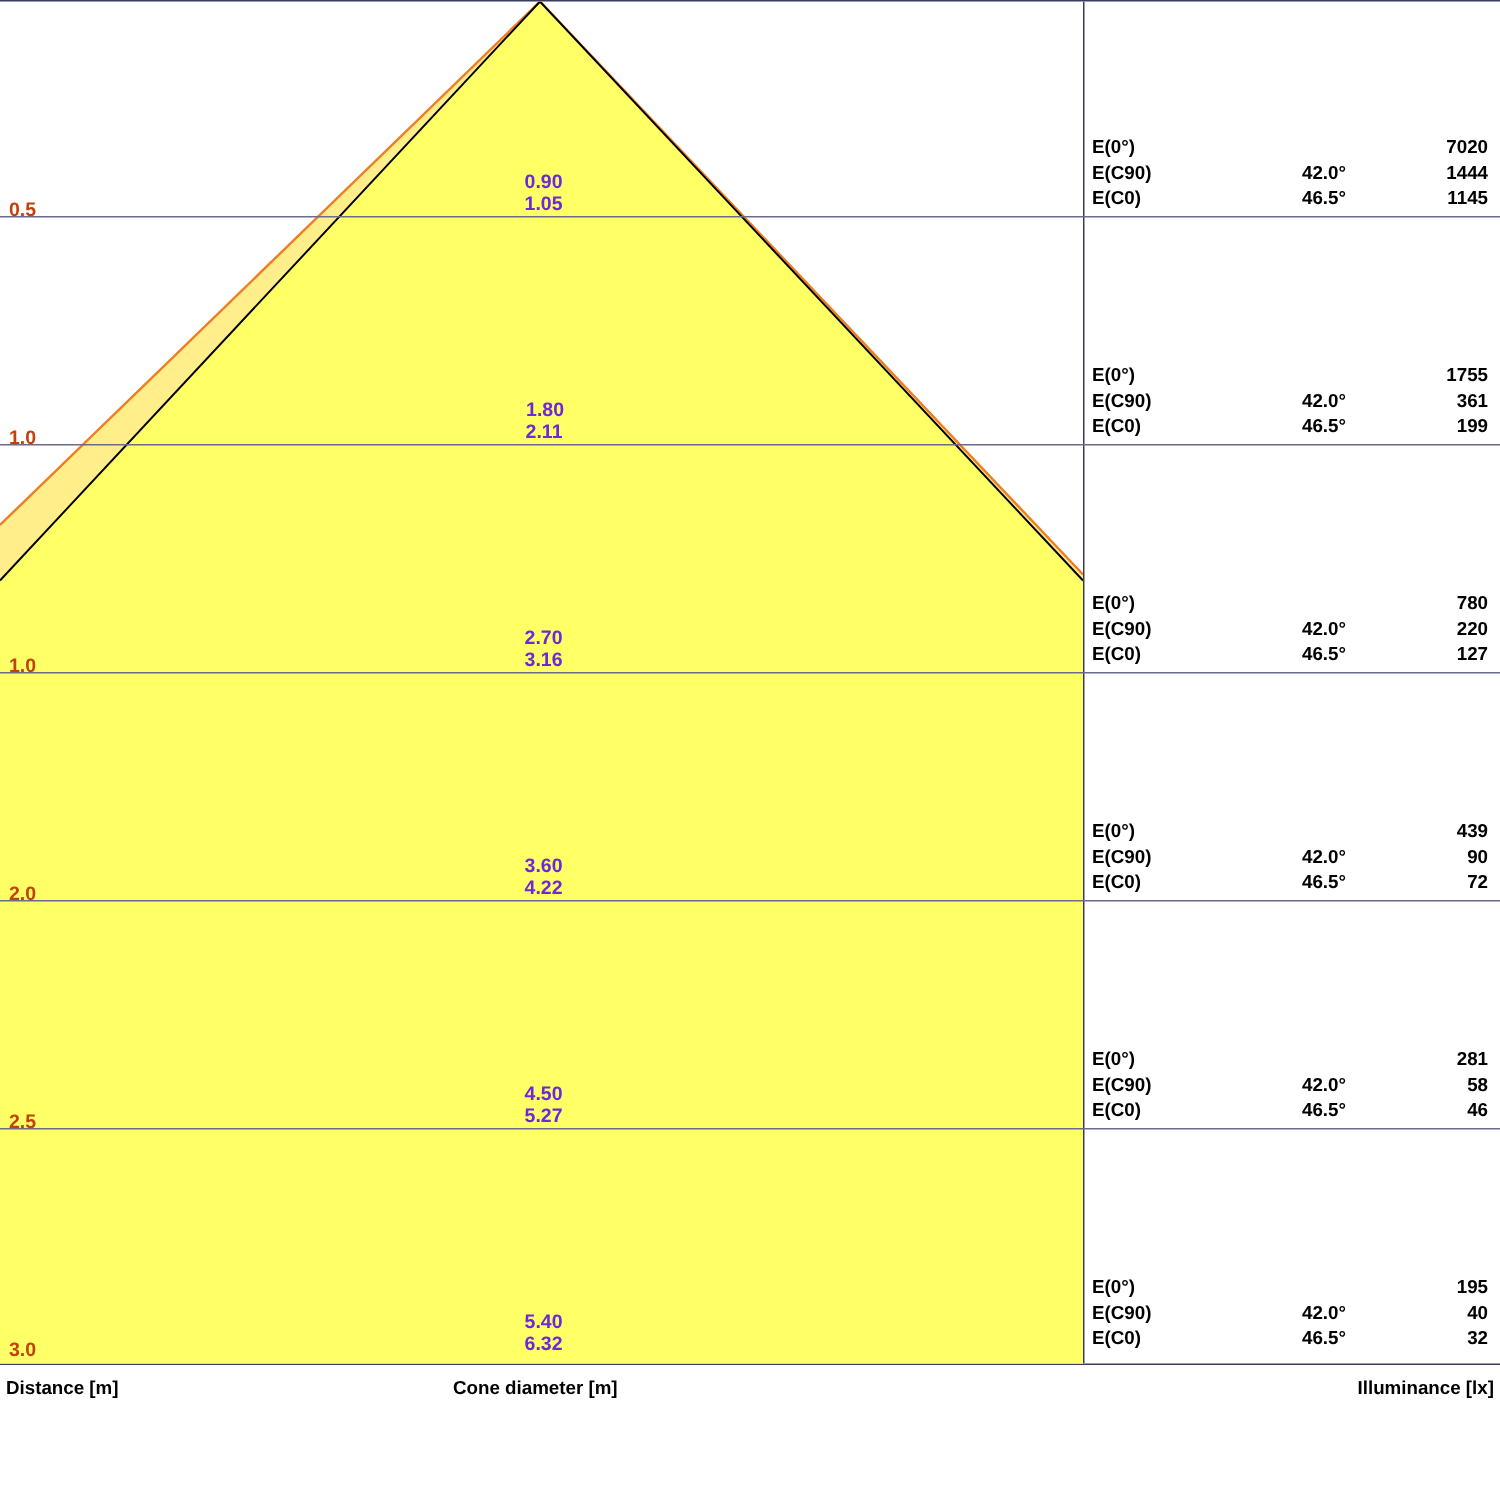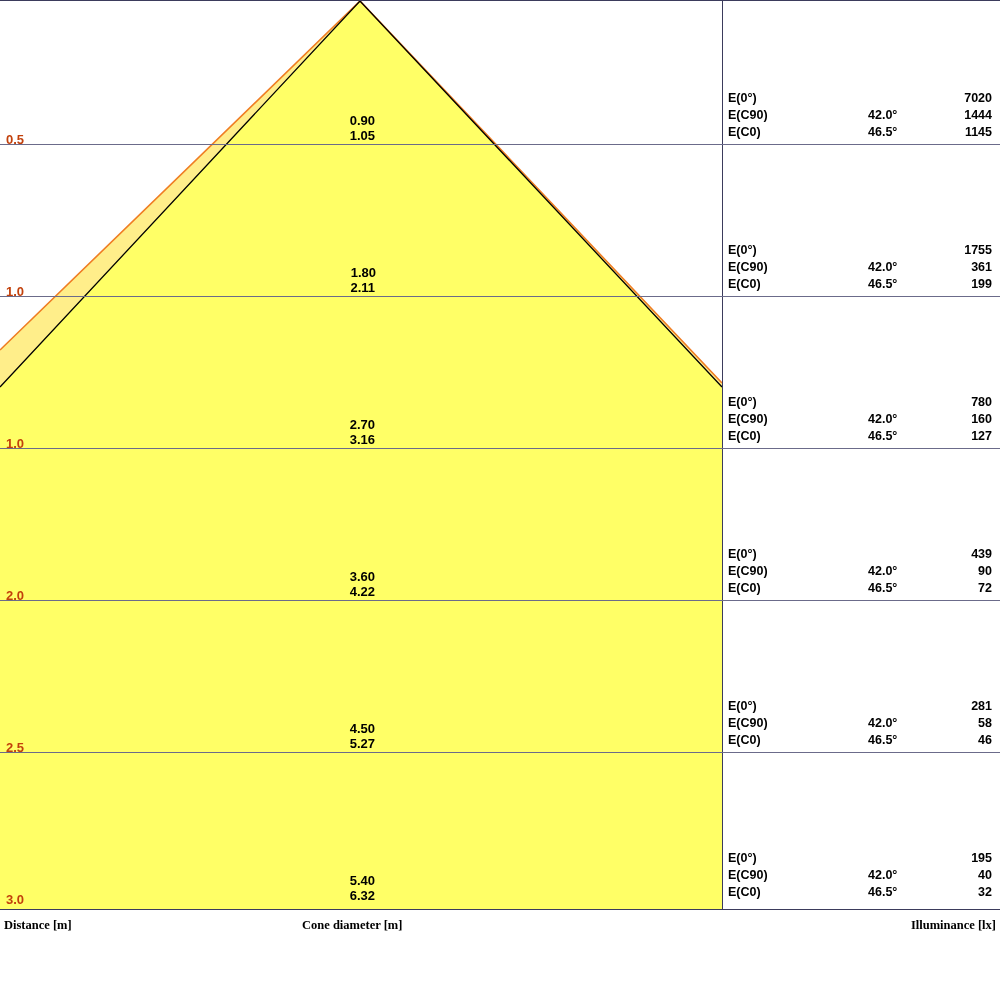--- a/index.html
+++ b/index.html
@@ -67,21 +67,21 @@
     font-size: 13px;
     font-weight: bold;
     color: #c2410c;
     line-height: 14px;
   }
 
   .cone-val {
     position: absolute;
     font-size: 13px;
     font-weight: bold;
-    color: #000000;
+    color: #6d28d9;
     text-align: right;
     line-height: 15px;
     width: 70px;
   }
 
   
   .ill-block {
     position: absolute;
     left: 728px;
     width: 268px;
@@ -109,21 +109,20 @@
     top: 0;
     text-align: right;
   }
 
   
   .axis-caption {
     position: absolute;
     font-size: 12.5px;
     font-weight: bold;
     color: #000;
-    font-family: Liberation Serif, serif;
   }
   #cap-distance { left: 4px; top: 918px; }
   #cap-cone { left: 302px; top: 918px; }
   #cap-illum { right: 4px; top: 918px; }
 
   
   .legend {
     position: absolute;
     left: 10px;
     top: 950px;
@@ -241,21 +240,21 @@
 
     <div class="ill-block" style="top:393px;">
       <div class="ill-row">
         <span class="ill-name">E(0°)</span>
         <span class="ill-angle"></span>
         <span class="ill-value">780</span>
       </div>
       <div class="ill-row">
         <span class="ill-name">E(C90)</span>
         <span class="ill-angle">42.0°</span>
-        <span class="ill-value">160</span>
+        <span class="ill-value">220</span>
       </div>
       <div class="ill-row">
         <span class="ill-name">E(C0)</span>
         <span class="ill-angle">46.5°</span>
         <span class="ill-value">127</span>
       </div>
     </div>
 
     <div class="ill-block" style="top:545px;">
       <div class="ill-row">

